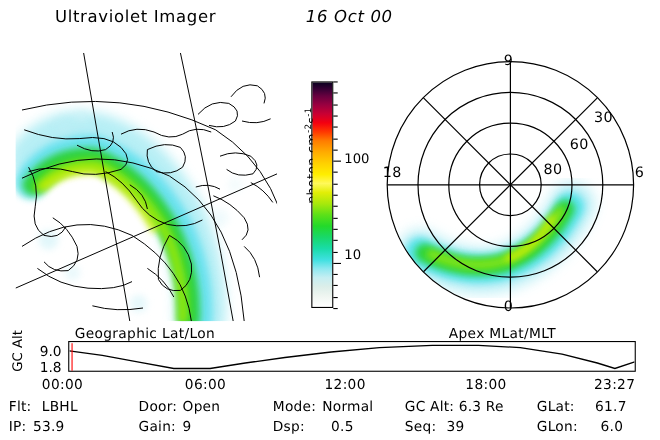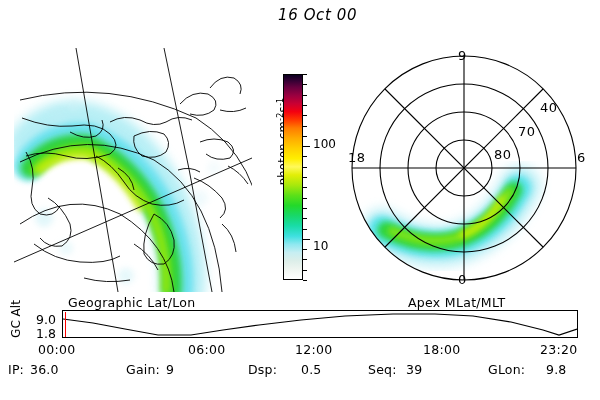--- a/index.html
+++ b/index.html
@@ -204,20 +204,21 @@
     position: absolute;
     white-space: pre;
   }
 </style>
 </head>
 <body>
 
 <div id="app">
 
   <div class="hdr">
+    <div class="hdr-title">Ultraviolet Imager</div>
     <div class="hdr-date">16 Oct 00</div>
   </div>
 
   <div class="geo-panel">
     <svg width="238" height="244" viewBox="0 0 238 244">
       <defs>
         <radialGradient id="auroraG" cx="50%" cy="50%" r="50%">
           <stop offset="0%" stop-color="#e8f400"></stop>
           <stop offset="28%" stop-color="#8ee800"></stop>
           <stop offset="55%" stop-color="#26d93a"></stop>
@@ -316,21 +317,21 @@
         <i style="top: 133.9px;"></i>
         <i style="top: 144.2px;"></i>
         <i style="top: 154.5px;"></i>
         <i class="major" style="top: 164.8px;"></i>
         <i style="top: 175.1px;"></i>
         <i style="top: 185.4px;"></i>
         <i style="top: 195.7px;"></i>
         <i style="top: 206px;"></i>
       </div>
     <div class="cbar-num" style="top:77px;">100</div>
-    <div class="cbar-num" style="top:179px;text-align:right;">10</div>
+    <div class="cbar-num" style="top:164px;text-align:right;">10</div>
   </div>
 
   <div class="polar-panel">
     <svg width="260" height="248" viewBox="0 0 260 248">
       <defs>
         <filter id="blurP" x="-40%" y="-40%" width="180%" height="180%">
           <feGaussianBlur stdDeviation="3.4"></feGaussianBlur>
         </filter>
         <filter id="blurP2" x="-40%" y="-40%" width="180%" height="180%">
           <feGaussianBlur stdDeviation="6"></feGaussianBlur>
@@ -358,53 +359,65 @@
         <line x1="51" y1="43" x2="209" y2="201"></line>
         <line x1="209" y1="43" x2="51" y2="201"></line>
       </g>
     </svg>
 
     <div class="pol-lbl" style="left:124px; top:2px;">9</div>
     <div class="pol-lbl" style="left:14px;  top:104px;">18</div>
     <div class="pol-lbl" style="left:243px; top:104px;">6</div>
     <div class="pol-lbl" style="left:124px; top:226px;">0</div>
 
-    <div class="pol-lbl" style="left:206px; top:54px;">40</div>
-    <div class="pol-lbl" style="left:184px; top:78px;">70</div>
+    <div class="pol-lbl" style="left:206px; top:54px;">30</div>
+    <div class="pol-lbl" style="left:184px; top:78px;">60</div>
     <div class="pol-lbl" style="left:160px; top:101px;">80</div>
   </div>
 
   <div class="strip-title geo">Geographic Lat/Lon</div>
   <div class="strip-title apex">Apex MLat/MLT</div>
 
   <div class="gcalt-rot">GC Alt</div>
   <div class="gcalt-num" style="top:312px;">9.0</div>
   <div class="gcalt-num" style="top:326px;">1.8</div>
 
   <div class="orbit-box">
     <svg width="514" height="26" viewBox="0 0 514 26">
       <polyline points="0,8 30,12 62,18 95,24 128,24 160,19 196,14 238,9 282,5 330,3 372,3 410,5 448,11 480,19 496,24 514,18" stroke="#000" stroke-width="1.2" fill="none"></polyline>
     </svg>
     <div class="orbit-marker"></div>
   </div>
 
   <div class="tick-label" style="left:38px;">00:00</div>
-  <div class="tick-label" style="left:168px;margin-left:20px;">06:00</div>
+  <div class="tick-label" style="left:168px;">06:00</div>
   <div class="tick-label" style="left:295px;">12:00</div>
   <div class="tick-label" style="left:423px;">18:00</div>
-  <div class="tick-label" style="left:540px;">23:20</div>
+  <div class="tick-label" style="left:540px;">23:27</div>
 
   <div class="status">
     <div class="status-row">
+      <span class="status-cell" style="left:0px;">Flt:</span>
+      <span class="status-cell" style="left:30px;">LBHL</span>
+      <span class="status-cell" style="left:118px;">Door:</span>
+      <span class="status-cell" style="left:158px;">Open</span>
+      <span class="status-cell" style="left:240px;">Mode:</span>
+      <span class="status-cell" style="left:285px;">Normal</span>
+      <span class="status-cell" style="left:360px;">GC Alt:</span>
+      <span class="status-cell" style="left:409px;">6.3 Re</span>
+      <span class="status-cell" style="left:480px;">GLat:</span>
+      <span class="status-cell" style="left:533px;">61.7</span>
+    </div>
+    <div class="status-row">
       <span class="status-cell" style="left:0px;">IP:</span>
-      <span class="status-cell" style="left:22px;">36.0</span>
+      <span class="status-cell" style="left:22px;">53.9</span>
       <span class="status-cell" style="left:118px;">Gain:</span>
       <span class="status-cell" style="left:158px;">9</span>
       <span class="status-cell" style="left:240px;">Dsp:</span>
       <span class="status-cell" style="left:293px;">0.5</span>
       <span class="status-cell" style="left:360px;">Seq:</span>
       <span class="status-cell" style="left:398px;">39</span>
       <span class="status-cell" style="left:480px;">GLon:</span>
-      <span class="status-cell" style="left:538px;">9.8</span>
+      <span class="status-cell" style="left:538px;">6.0</span>
     </div>
   </div>
 
 </div>
 
 </body></html>

